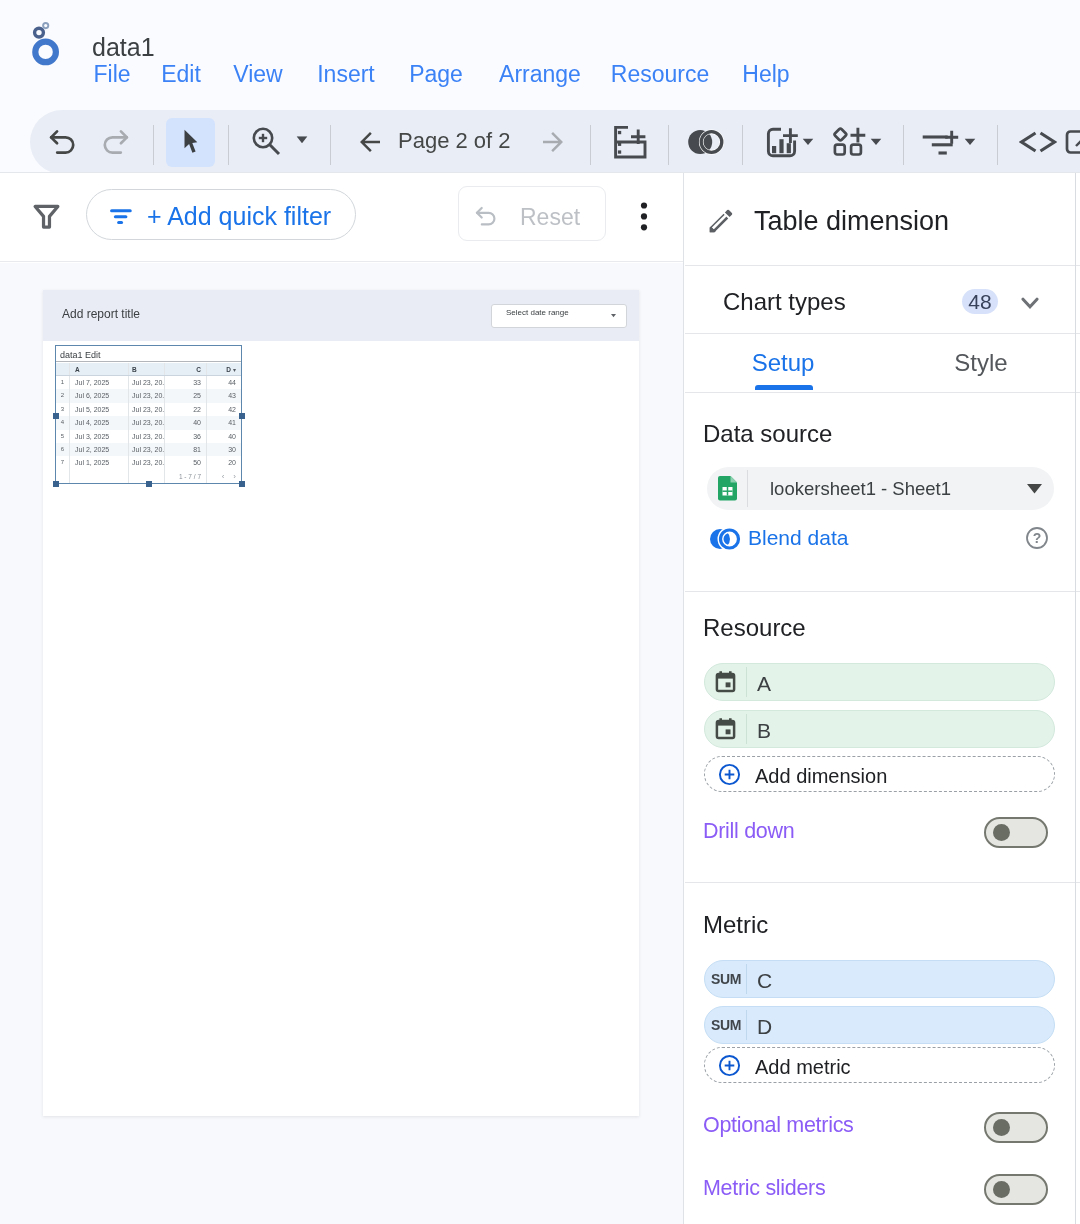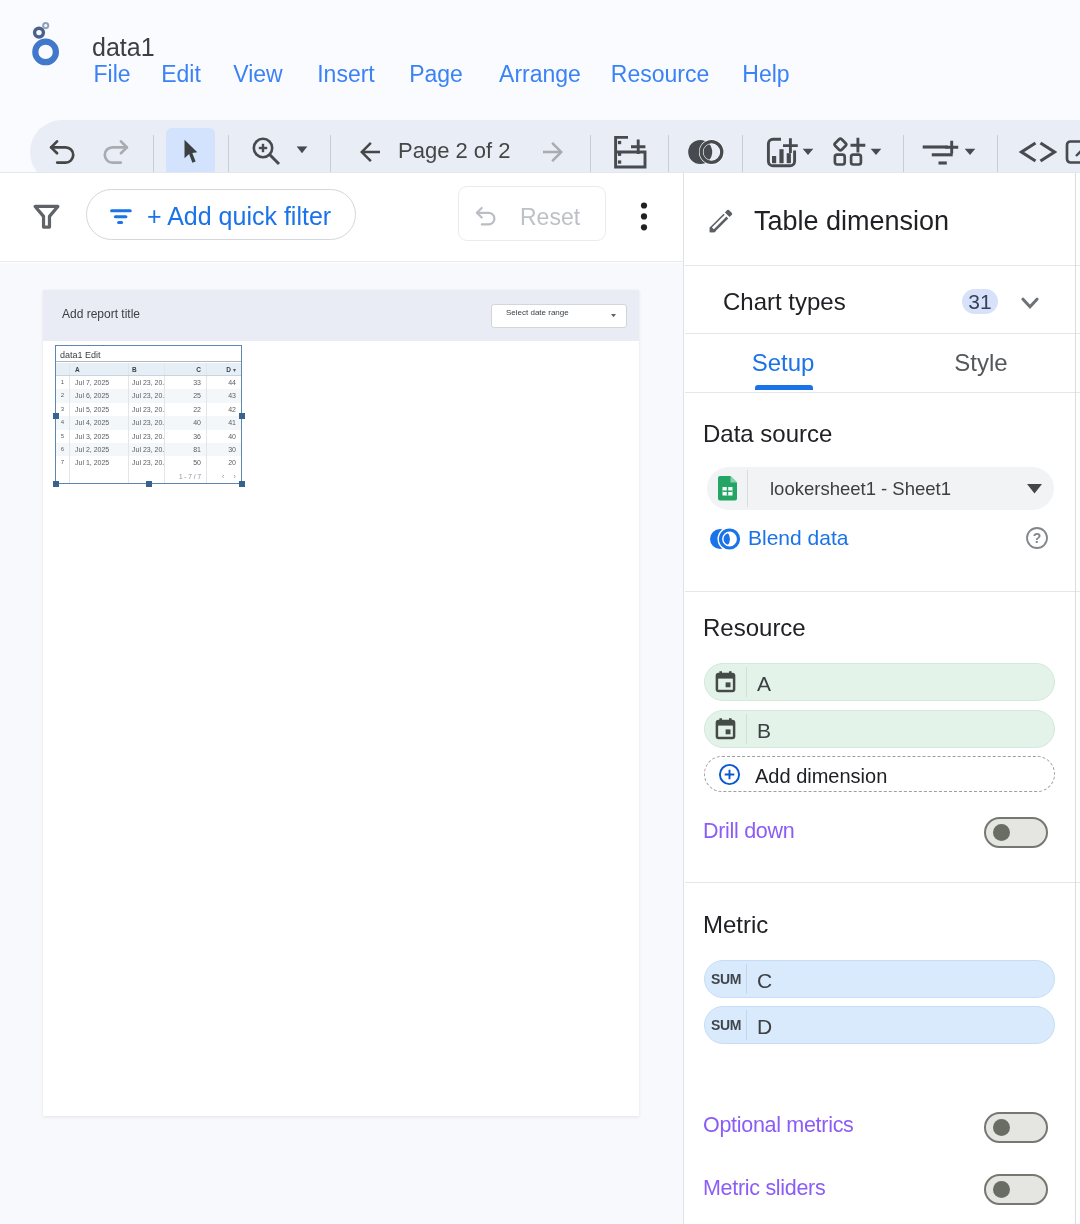--- a/index.html
+++ b/index.html
@@ -7,21 +7,21 @@
   body { font-family:"Liberation Sans",sans-serif; position:relative; background:#fff; overflow:hidden; }
   .abs { position:absolute; }
 
   
   #tophead { position:absolute; left:0; top:0; width:1080px; height:103px; background:#fafbfe; }
   #title { position:absolute; left:92px; top:17px; font-size:25px; color:#3c4043;margin-top:16px; }
   .menuitem { position:absolute; top:61px; transform:translateX(-50%); font-size:23px; color:#3b82f6; }
 
   
   #toolrow { position:absolute; left:0; top:103px; width:1080px; height:69px; background:#fafbfe; }
-  #toolbar { position:absolute; left:30px; top:17px; width:1050px; height:64px; background:#e9edf6; border-radius:32px 0 0 32px; }
+  #toolbar { position:absolute; left:30px; top:7px; width:1050px; height:64px; background:#e9edf6; border-radius:32px 0 0 32px; }
   .tsep { position:absolute; top:15px; width:1px; height:40px; background:#c9cdd3; }
   .ticon { position:absolute; transform:translate(-50%,-50%); top:32px; }
   #curhl { position:absolute; left:136px; top:8px; width:49px; height:49px; background:#d3e3fd; border-radius:6px; }
   #pagetxt { position:absolute; left:368px; top:18px; font-size:22px; color:#444746; }
 
   
   #hdrline { position:absolute; left:0; top:172px; width:1080px; height:1px; background:#e4e7eb; }
 
   
   #filterbar { position:absolute; left:0; top:173px; width:683px; height:89px; background:#fff; border-bottom:1px solid #e8eaed; }
@@ -301,21 +301,21 @@
 <div id="panel">
   <svg class="abs" style="left:22px;top:33px" width="30" height="30" viewBox="0 0 24 24" fill="#5c6064">
     <path d="M3 17.25V21h3.75L17.81 9.94l-3.75-3.75L3 17.25zM20.71 7.04c.39-.39.39-1.02 0-1.41l-2.34-2.34a.9959.9959 0 0 0-1.41 0l-1.83 1.83 3.75 3.75 1.83-1.83z"></path>
     <line x1="5.4" y1="18" x2="15.9" y2="7.5" stroke="#fff" stroke-width="2"></line>
     <path d="M3 17.25V21h3.75l1.1-1.1-4.1-3.3z" fill="#5c6064"></path>
   </svg>
   <div class="abs" style="left:70px;top:33px;font-size:27px;color:#202124;">Table dimension</div>
   <div class="pdiv" style="top:92px"></div>
 
   <div class="phead" style="top:115px;left:39px;">Chart types</div>
-  <div class="abs" style="left:278px;top:116px;width:36px;height:25px;background:#d7e2fa;border-radius:12.5px;text-align:center;font-size:21px;line-height:25px;color:#37415a;">31</div>
+  <div class="abs" style="left:278px;top:116px;width:36px;height:25px;background:#d7e2fa;border-radius:12.5px;text-align:center;font-size:21px;line-height:25px;color:#37415a;">48</div>
   <svg class="abs" style="left:337px;top:124px" width="18" height="12" viewBox="0 0 18 12" fill="none" stroke="#6e7276" stroke-width="3" stroke-linecap="round">
       <path d="M2 2.2l7 7.6 7-7.6"></path>
     </svg>
   <div class="pdiv" style="top:160px"></div>
 
   <div class="abs" style="left:0;top:176px;width:198px;text-align:center;font-size:24px;font-weight:500;color:#1a73e8;">Setup</div>
   <div class="abs" style="left:198px;top:176px;width:198px;text-align:center;font-size:24px;color:#54575b;">Style</div>
   <div class="abs" style="left:71px;top:212px;width:58px;height:5px;background:#1a73e8;border-radius:3px 3px 0 0;"></div>
   <div class="pdiv" style="top:219px"></div>
 
@@ -385,20 +385,27 @@
   <div class="phead" style="top:738px">Metric</div>
   <div class="chip" style="top:787px;height:38px;background:#d8eafb;border:1px solid #c5def5;">
     <div class="abs" style="left:6px;top:10px;font-size:14px;font-weight:700;color:#40464b;letter-spacing:-0.4px;">SUM</div>
     <div class="cdiv" style="background:#bfd8ee;"></div>
     <div class="ctext" style="top:8px">C</div>
   </div>
   <div class="chip" style="top:833px;height:38px;background:#d8eafb;border:1px solid #c5def5;">
     <div class="abs" style="left:6px;top:10px;font-size:14px;font-weight:700;color:#40464b;letter-spacing:-0.4px;">SUM</div>
     <div class="cdiv" style="background:#bfd8ee;"></div>
     <div class="ctext" style="top:8px">D</div>
+  </div>
+  <div class="addpill" style="top:874px">
+    <svg class="abs" style="left:13px;top:6px" width="23" height="23" viewBox="0 0 24 24" fill="none" stroke="#0b57d0" stroke-width="2">
+      <circle cx="12" cy="12" r="10"></circle>
+      <path d="M12 7v10M7 12h10"></path>
+    </svg>
+    <div class="atext">Add metric</div>
   </div>
   <div class="plabel" style="top:940px">Optional metrics</div>
   <div class="toggle" style="top:939px">
       <div class="knob"></div>
     </div>
   <div class="plabel" style="top:1003px">Metric sliders</div>
   <div class="toggle" style="top:1001px">
       <div class="knob"></div>
     </div>
   <div id="scrollline"></div>

